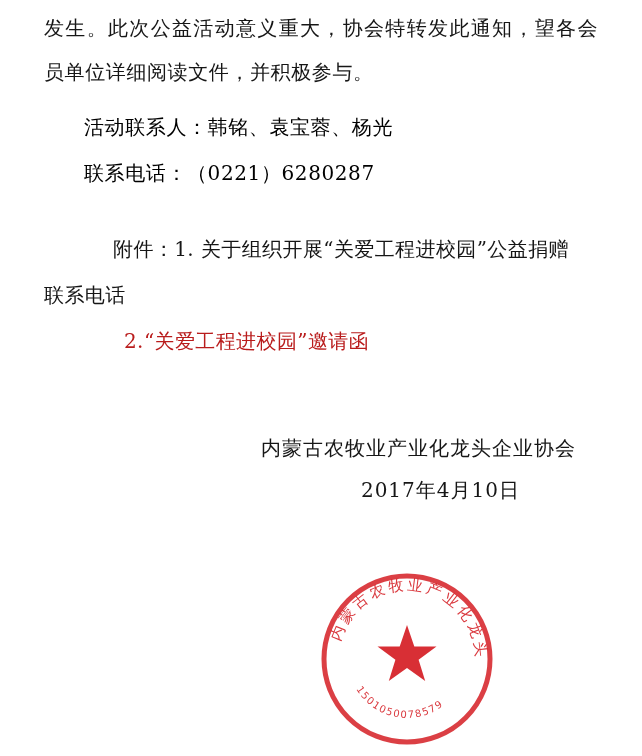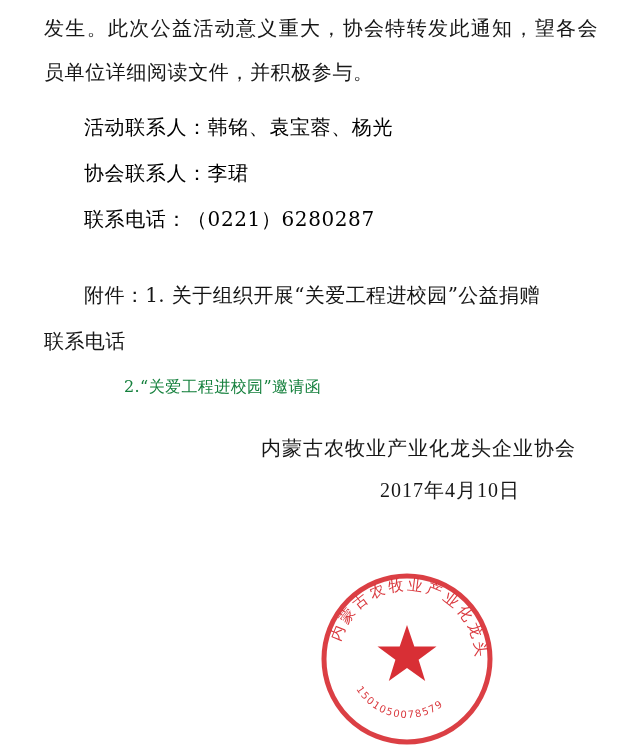--- a/index.html
+++ b/index.html
@@ -47,35 +47,36 @@
   .attach-block {
     margin-top: 30px;
   }
   .attach-line-1 {
     font-size: 20px;
     line-height: 46px;
     letter-spacing: 0.4px;
     text-indent: 40px;
     margin: 0;
     color: #161616;
+    text-align: center;
   }
   .attach-line-2 {
     font-size: 20px;
     line-height: 46px;
     letter-spacing: 0.4px;
     margin: 0;
     color: #161616;
   }
   .attach-line-3 {
-    font-size: 16px;
+    font-size: 20px;
     line-height: 46px;
     letter-spacing: 0.4px;
     text-indent: 80px;
     margin: 0;
-    color: #15803d;
+    color: #b91c1c;
   }
 
   
   .signature-area {
     position: absolute;
     right: 44px;
     bottom: 40px;
     width: 400px;
     text-align: right;
   }
@@ -83,21 +84,20 @@
     font-size: 20px;
     line-height: 42px;
     letter-spacing: 1px;
     color: #161616;
     position: relative;
     z-index: 1;
     padding-right: 22px;
   }
   .sig-date {
     padding-right: 78px;
-    font-family: Liberation Serif, serif;
   }
 
   
   .seal {
     position: absolute;
     left: 318px;
     top: 570px;
     width: 178px;
     height: 178px;
     z-index: 3;
@@ -110,21 +110,20 @@
 
 <div class="page">
 
   <div class="doc-body">
 
     <p class="para">发生。此次公益活动意义重大，协会特转发此通知，望各会员单位详细阅读文件，并积极参与。</p>
 
     <div class="gap-small"></div>
 
     <p class="contact-line">活动联系人：韩铭、袁宝蓉、杨光</p>
-    <p class="contact-line">协会联系人：李珺</p>
     <p class="contact-line">联系电话：（0221）6280287</p>
 
     <div class="attach-block">
       <p class="attach-line-1">附件：1. 关于组织开展“关爱工程进校园”公益捐赠</p>
       <p class="attach-line-2">联系电话</p>
       <p class="attach-line-3">2.“关爱工程进校园”邀请函</p>
     </div>
 
   </div>
 

